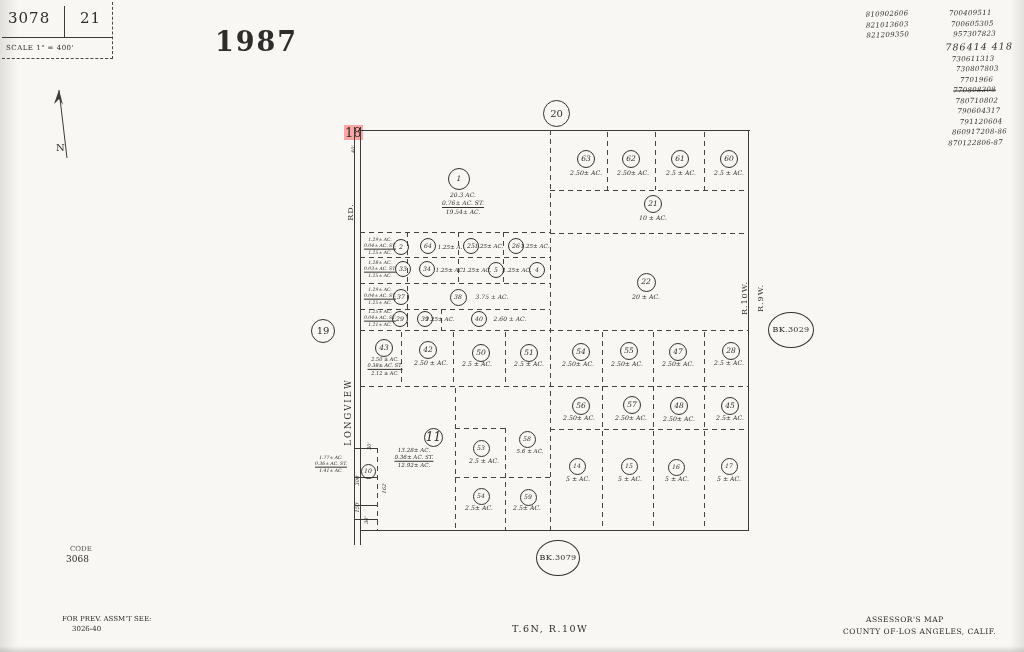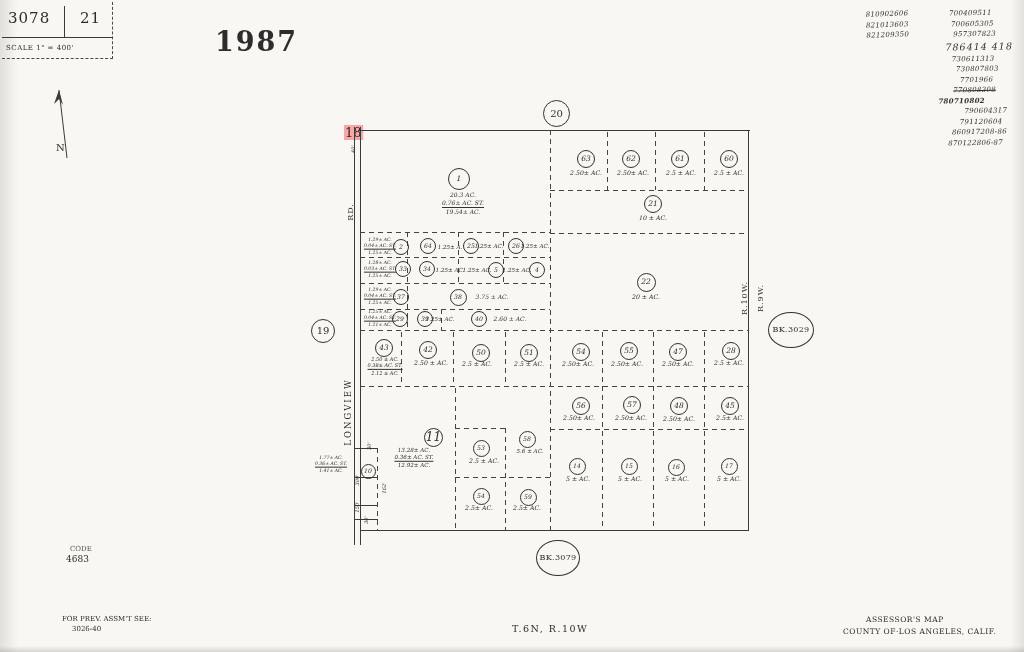--- a/index.html
+++ b/index.html
@@ -54,22 +54,22 @@
   </div>
 <div class="abs hw" style="left:938px;top:8px;transform:rotate(-1deg);">
     <div style="margin-left: 12px;">700409511</div>
     <div style="margin-left: 14px;">700605305</div>
     <div style="margin-left: 16px;">957307823</div>
     <div style="margin-left: 8px; font-size: 9.5px; letter-spacing: 1px;">786414 418</div>
     <div style="margin-left: 14px;">730611313</div>
     <div style="margin-left: 18px;">730807803</div>
     <div style="margin-left: 22px;">7701966</div>
     <div style="margin-left: 15px; text-decoration: line-through;">770808308</div>
-    <div style=" font-weight: bold;">780710802</div>
-    <div style="margin-left: 19px; text-align: center;">790604317</div>
+    <div style="margin-left: 17px;">780710802</div>
+    <div style="margin-left: 19px;">790604317</div>
     <div style="margin-left: 21px;">791120604</div>
     <div style="margin-left: 13px;">860917208-86</div>
     <div style="margin-left: 9px;">870122806-87</div>
   </div>
 
 <div class="abs" style="left:42px;top:82px;width:40px;height:80px;">
   <svg width="40" height="80" viewBox="0 0 40 80">
     <path d="M25 76 L17 8" stroke="#3c3b38" stroke-width="1" fill="none"></path>
     <path d="M17 8 L12 22 L17 17 L21 23 Z" fill="#3c3b38"></path>
   </svg>
@@ -296,18 +296,18 @@
 <div class="abs" id="dims" style="left:0;top:0;width:1024px;height:652px;">
     <div class="abs dim" style="left: 353px; top: 149px;">40'</div>
     <div class="abs dim" style="left: 369px; top: 446px;">30'</div>
     <div class="abs dim" style="left: 357px; top: 480px;">300'</div>
     <div class="abs dim" style="left: 384px; top: 488px;">162'</div>
     <div class="abs dim" style="left: 357px; top: 507px;">150'</div>
     <div class="abs dim" style="left: 366px; top: 520px;">30'</div>
   </div>
 
 <div class="abs" style="left:70px;top:545px;font-size:7px;color:#55544f;">CODE</div>
-<div class="abs" style="left:66px;top:554px;font-size:9px;">4683</div>
+<div class="abs" style="left:66px;top:554px;font-size:9px;">3068</div>
 <div class="abs" style="left:62px;top:615px;font-size:7px;">FOR PREV. ASSM'T SEE:</div>
 <div class="abs" style="left:72px;top:625px;font-size:7px;">3026-40</div>
 <div class="abs" style="left:512px;top:623px;font-size:9.5px;letter-spacing:1.5px;">T.6N, R.10W</div>
 <div class="abs" style="left:866px;top:615px;font-size:7.5px;letter-spacing:.5px;">ASSESSOR'S MAP</div>
 <div class="abs" style="left:843px;top:627px;font-size:7.5px;letter-spacing:.5px;">COUNTY OF·LOS ANGELES, CALIF.</div>
 
 </body></html>

